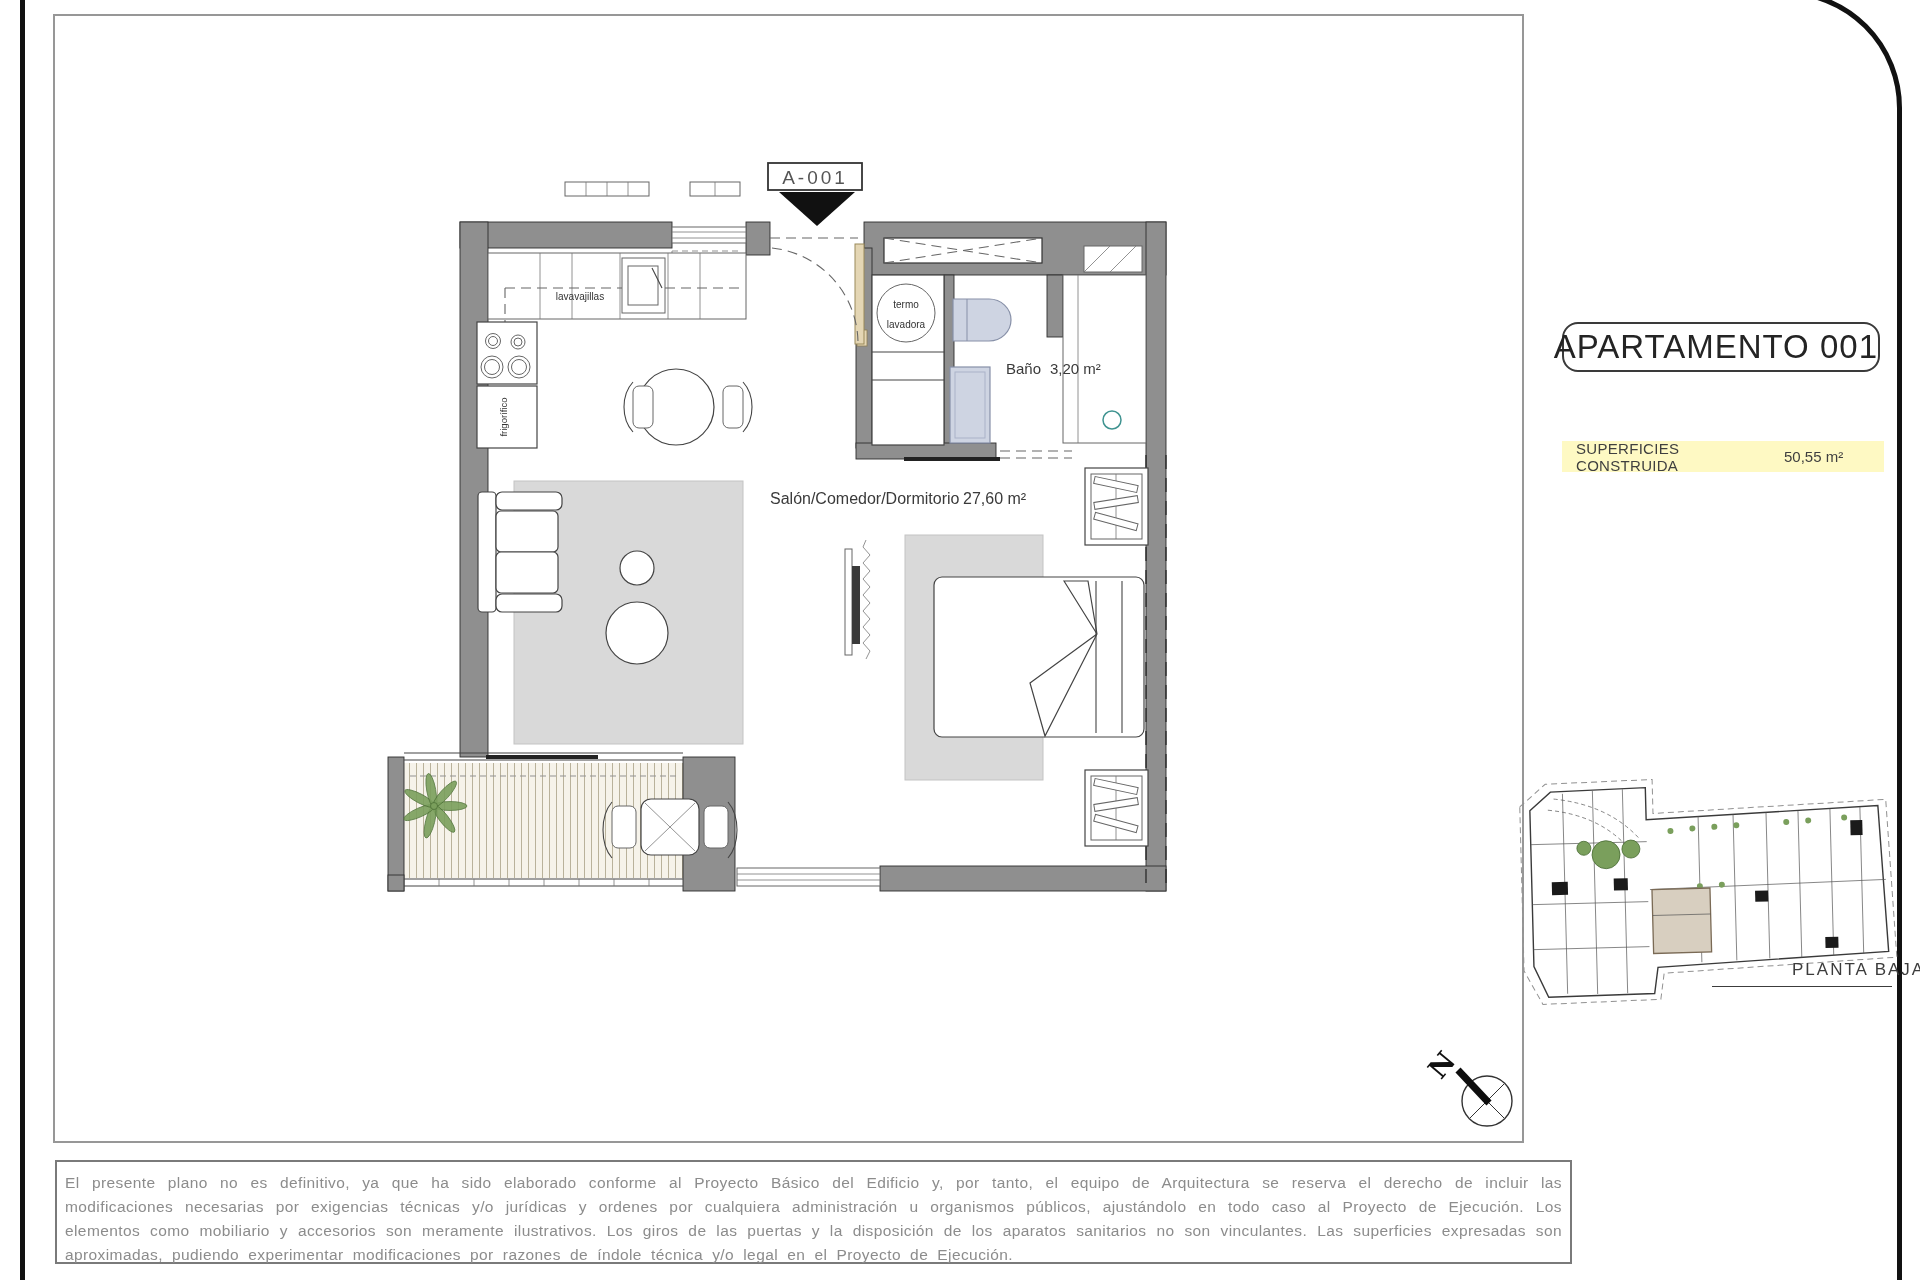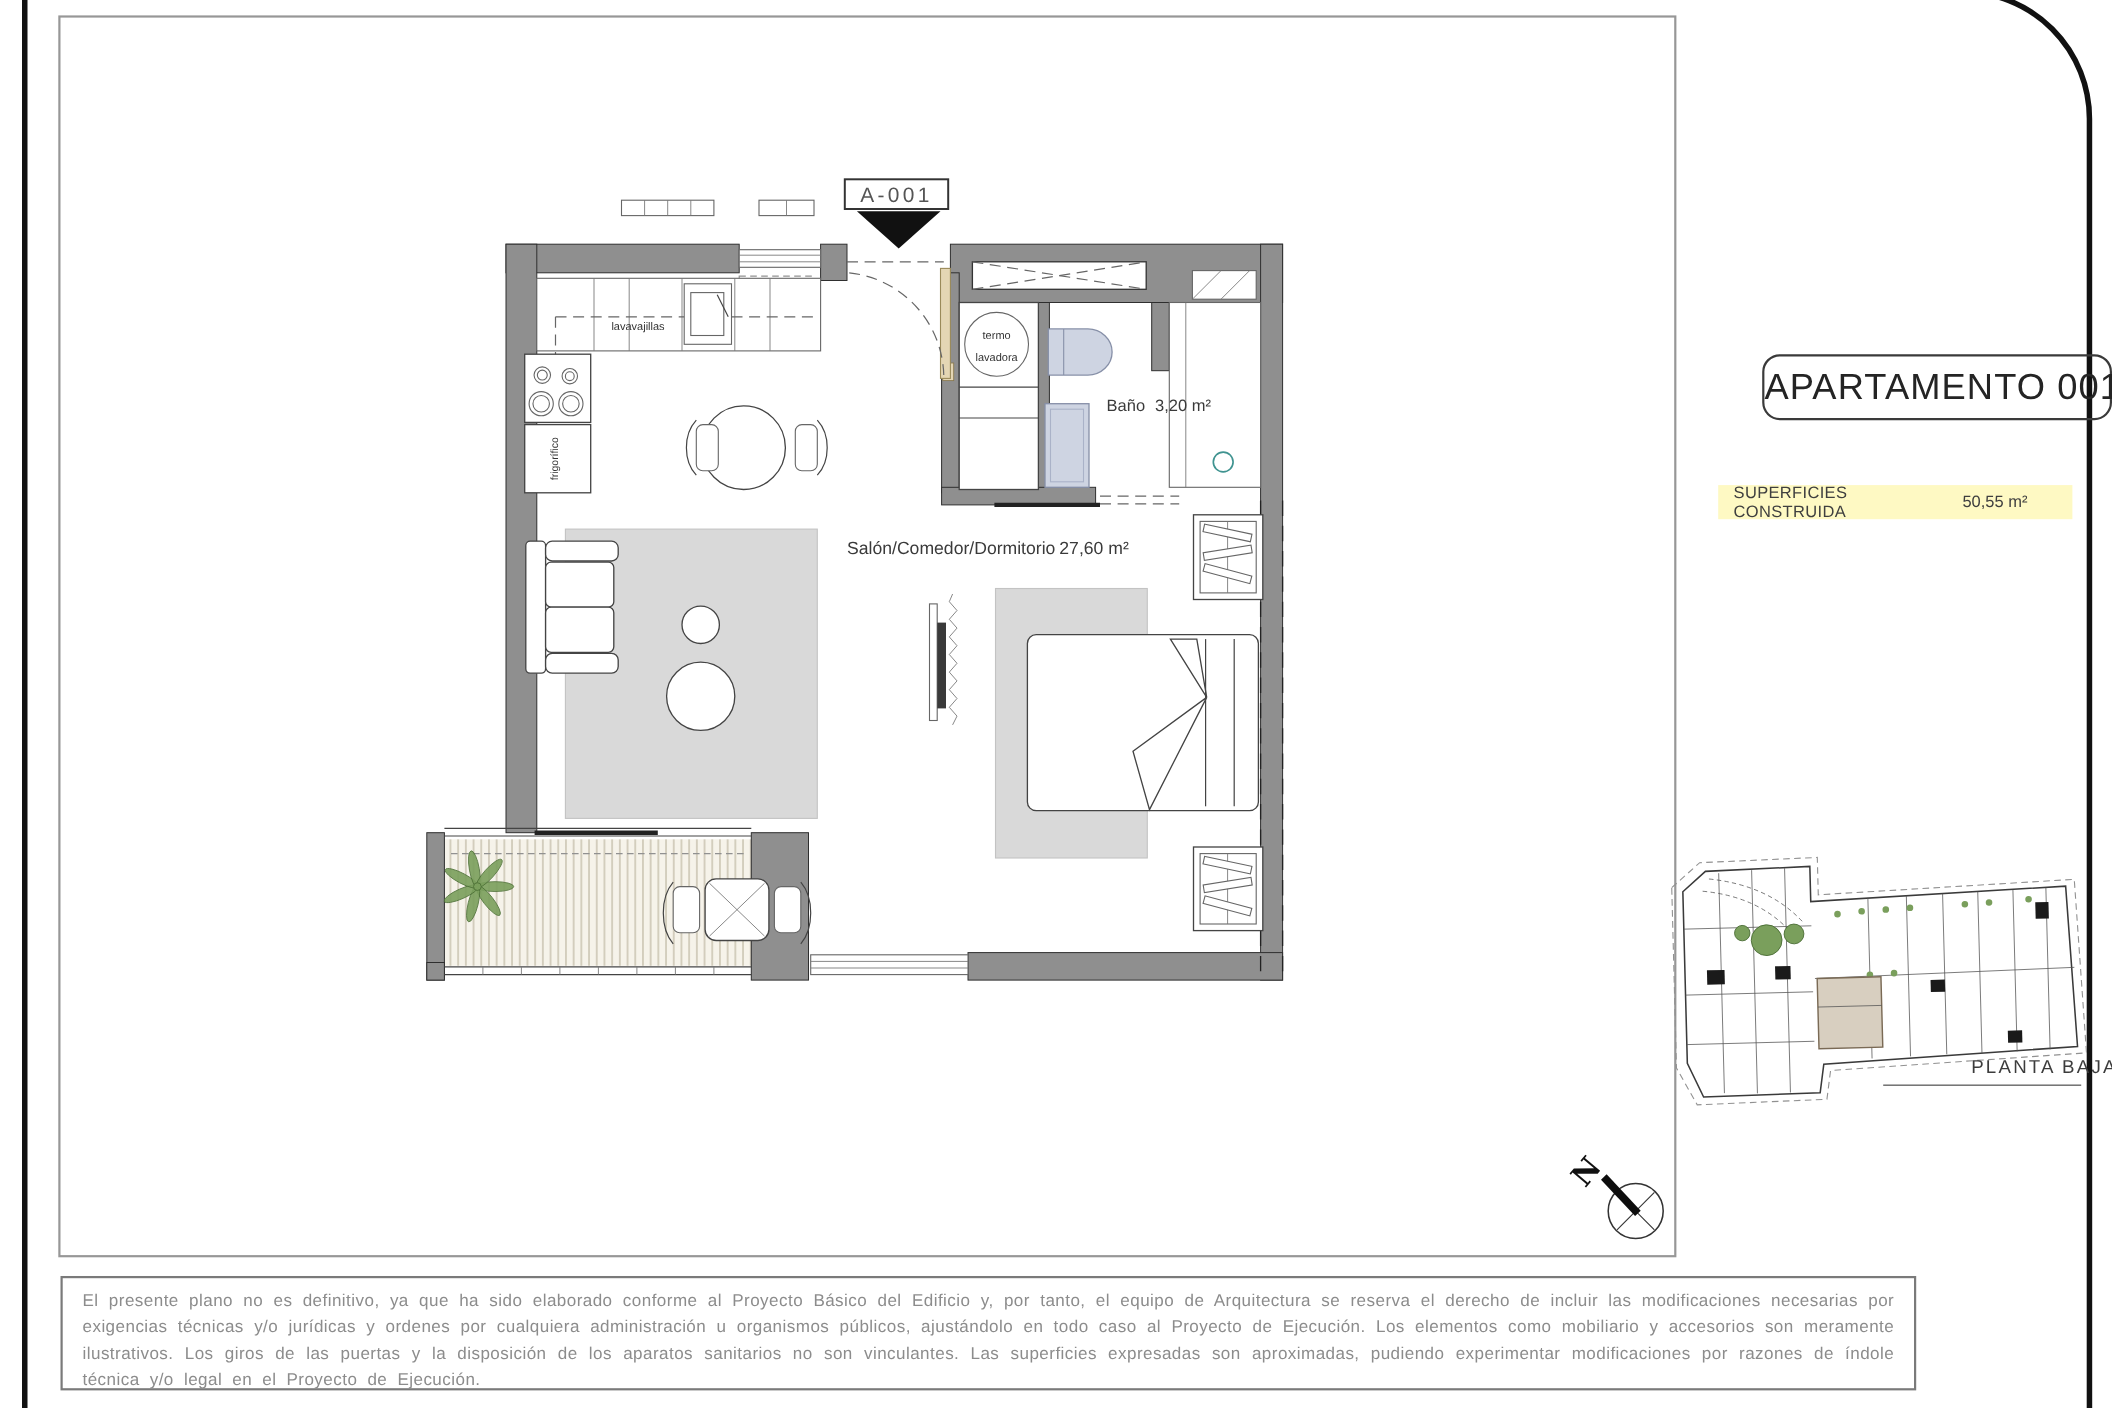--- a/index.html
+++ b/index.html
@@ -4,27 +4,27 @@
 <style>
   html,body{margin:0;padding:0;background:#fff;width:1920px;height:1280px;overflow:hidden;
             font-family:"Liberation Sans",sans-serif;}
   .abs{position:absolute;}
   
   #outer-frame{left:20px;top:-10px;width:1882px;height:1320px;border:5px solid #111;
                border-top-right-radius:118px;box-sizing:border-box;}
   
   #drawing-border{left:53px;top:14px;width:1471px;height:1129px;border:2px solid #979797;box-sizing:border-box;}
   
-  #disclaimer-box{left:55px;top:1160px;width:1687px;height:104px;border:2px solid #7a7a7a;
-                  box-sizing:border-box;padding:9px 18px;}
+  #disclaimer-box{left:55px;top:1160px;width:1517px;height:104px;border:2px solid #7a7a7a;
+                  box-sizing:border-box;padding:9px 8px;}
   #disclaimer-box p{margin:0;font-size:15.5px;line-height:1.55;color:#8c8c8c;text-align:justify;
                     letter-spacing:.4px;word-spacing:4.5px;}
   
-  #title-box{left:1562px;top:322px;width:318px;height:60px;border:2.5px solid #3a3a3a;border-radius:16px;
-             box-sizing:border-box;display:flex;align-items:center;justify-content:flex-start;margin-left:40px;}
+  #title-box{left:1562px;top:322px;width:318px;height:50px;border:2.5px solid #3a3a3a;border-radius:16px;
+             box-sizing:border-box;display:flex;align-items:center;justify-content:flex-end;}
   #title-box span{font-size:33px;color:#242424;letter-spacing:1px;white-space:nowrap;}
   
   #areas-table{left:1562px;top:441px;width:322px;}
   .arow{display:flex;align-items:center;height:31px;padding:0 14px;box-sizing:border-box;}
   .arow .alabel{flex:1;font-size:15px;color:#3f3f3f;letter-spacing:.3px;}
   .arow .avalue{width:86px;font-size:15px;color:#3f3f3f;text-align:left;}
   .arow.highlight{background:#fef9c3;}
   
   #keyplan-caption{left:1792px;top:960px;width:186px;text-align:left;font-size:17px;
                    letter-spacing:2px;color:#3c3c3c;white-space:nowrap;}

